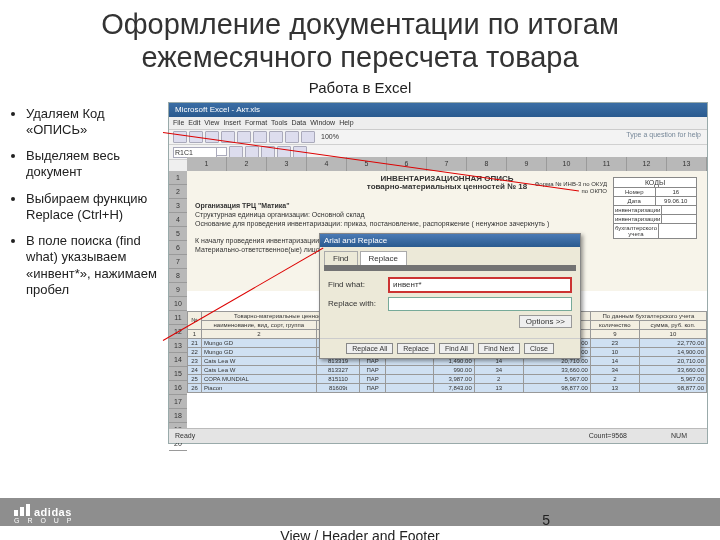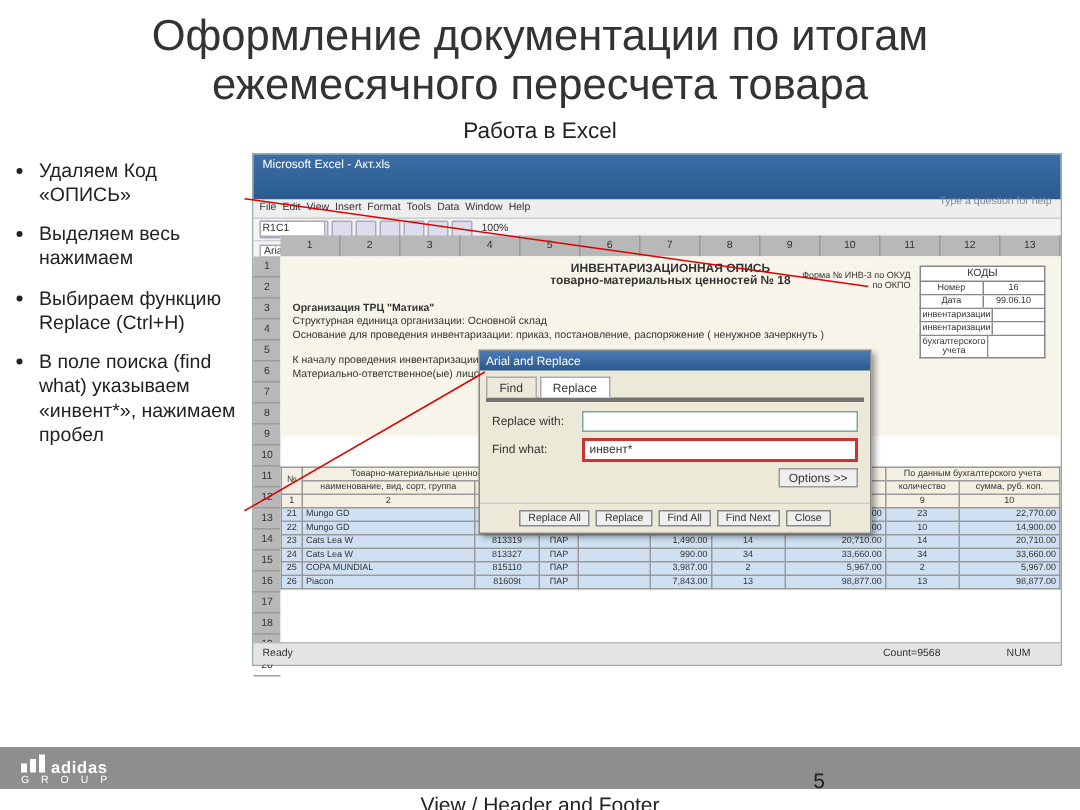--- a/index.html
+++ b/index.html
@@ -7,21 +7,21 @@
 h1{margin:8px 30px 2px;font-size:29px;font-weight:400;color:#333;text-align:center;line-height:1.15}
 .sub1,.sub2{text-align:center;font-size:15px;color:#222;margin:0}
 .sub1{margin-top:6px}
 .sub2{margin-top:4px;margin-bottom:6px}
 .body{display:flex;padding:0 12px}
 .bullets{width:150px;font-size:13px;color:#222;padding-top:4px}
 .bullets ul{margin:0;padding-left:14px}
 .bullets li{margin-bottom:10px;line-height:1.25}
 .shot{flex:1;position:relative;margin-left:6px}
 .excel{border:1px solid #9aa;background:#efefef;height:340px;position:relative;font-size:7px;color:#333}
-.titlebar{height:30px;background:linear-gradient(#3b6ea5,#2a5a8f);color:#fff;font-size:8px;line-height:14px;padding-left:6px}
+.titlebar{height:14px;background:linear-gradient(#3b6ea5,#2a5a8f);color:#fff;font-size:8px;line-height:14px;padding-left:6px}
 .menus{height:12px;background:#eee;border-bottom:1px solid #ccc;font-size:7px;line-height:12px;padding-left:4px;word-spacing:6px}
 .menus span{margin-right:4px}
 .tbrow{height:14px;background:#f3f3f3;border-bottom:1px solid #d0d0d0;padding-left:4px;display:flex;align-items:center;gap:2px}
 .tbrow .ic{width:12px;height:10px;background:#dde;border:1px solid #aab;border-radius:1px}
 .askbox{position:absolute;right:6px;top:28px;font-size:7px;color:#789}
 .rowhdrs{position:absolute;left:0;top:68px;width:18px;bottom:14px;background:#b8b8b8}
 .rowhdrs div{height:13px;border-bottom:1px solid #9a9a9a;font-size:7px;text-align:center;line-height:13px;color:#333}
 .colhdrs{position:absolute;left:18px;right:0;top:54px;height:14px;background:#b8b8b8;display:flex}
 .colhdrs div{flex:1;border-right:1px solid #9a9a9a;font-size:7px;text-align:center;line-height:14px}
 .sheet{position:absolute;left:18px;right:0;top:68px;bottom:14px;background:#fff}
@@ -37,21 +37,21 @@
 .tbl{position:absolute;left:0;right:0;top:140px}
 .tbl table{border-collapse:collapse;width:100%;font-size:6px}
 .tbl th,.tbl td{border:1px solid #999;padding:1px 2px;text-align:center;background:#fff}
 .tbl th{background:#f3efe2;font-weight:normal}
 .tbl .sel td{background:#cfe0f2}
 .statusbar{position:absolute;left:0;right:0;bottom:0;height:14px;background:#e4e4e4;border-top:1px solid #bbb;font-size:7px;line-height:14px}
 .statusbar .cnt{position:absolute;right:80px}
 .statusbar .num{position:absolute;right:20px}
 .dialog{position:absolute;left:150px;top:130px;width:260px;background:#ece9d8;border:1px solid #888;box-shadow:2px 2px 4px rgba(0,0,0,.4);font-size:8px}
 .dialog .dtitle{background:linear-gradient(#4a7ab5,#2a5a8f);color:#fff;font-size:8px;padding:2px 4px}
-.dialog .tabs{display:flex;font-size:8px;border-bottom:3px solid #737373;margin:4px 4px 0}
+.dialog .tabs{display:flex;font-size:8px;border-bottom:6px solid #737373;margin:4px 4px 0}
 .dialog .tabs div{padding:2px 8px;border:1px solid #aaa;border-bottom:none;margin-right:2px;background:#ece9d8}
 .dialog .tabs div.act{background:#fff}
 .dialog .frm{padding:6px 8px}
 .dialog .row{display:flex;align-items:center;margin-bottom:4px}
 .dialog .row label{width:60px;font-size:8px}
 .dialog .row .inp{flex:1;height:12px;border:1px solid #7a9;background:#fff;font-size:8px;line-height:12px;padding-left:3px}
 .dialog .row .inp.hl{border:2px solid #c33}
 .dialog .opts{text-align:right;margin:4px 0}
 .dialog .opts .ob{display:inline-block;border:1px solid #999;background:#efefef;padding:1px 6px;font-size:8px}
 .dialog .btns{display:flex;gap:4px;justify-content:center;padding:4px;border-top:1px solid #ccc;flex-wrap:wrap}
@@ -72,21 +72,21 @@
 <body>
 <div class="slide">
 
 <h1>Оформление документации по итогам ежемесячного пересчета товара</h1>
 <p class="sub2">Работа в Excel</p>
 
 <div class="body">
   <div class="bullets">
     <ul id="bul">
           <li>Удаляем Код «ОПИСЬ»</li>
-          <li>Выделяем весь нажимаем</li>
+          <li>Выделяем весь документ</li>
           <li>Выбираем функцию Replace (Ctrl+H)</li>
           <li>В поле поиска (find what) указываем «инвент*», нажимаем пробел</li>
         </ul>
   </div>
   <div class="shot">
     <div class="excel">
       <div class="titlebar">Microsoft Excel - Акт.xls</div>
       <div class="menus" id="xmenus"><span>File</span><span>Edit</span><span>View</span><span>Insert</span><span>Format</span><span>Tools</span><span>Data</span><span>Window</span><span>Help</span></div>
       <div class="tbrow">
         <div class="ic"></div>
@@ -302,26 +302,26 @@
       </div>
 
       <div class="dialog">
         <div class="dtitle">Arial and Replace</div>
         <div class="tabs">
           <div>Find</div>
           <div class="act">Replace</div>
         </div>
         <div class="frm">
           <div class="row">
+            <label>Find what:</label>
+            <div class="inp hl">инвент*</div>
+          </div>
+          <div class="row">
             <label>Replace with:</label>
             <div class="inp"></div>
-          </div>
-          <div class="row">
-            <label>Find what:</label>
-            <div class="inp hl">инвент*</div>
           </div>
           <div class="opts"><span class="ob">Options &gt;&gt;</span></div>
         </div>
         <div class="btns" id="dbtns">
               <div>Replace All</div>
               <div>Replace</div>
               <div>Find All</div>
               <div>Find Next</div>
               <div>Close</div>
             </div>

